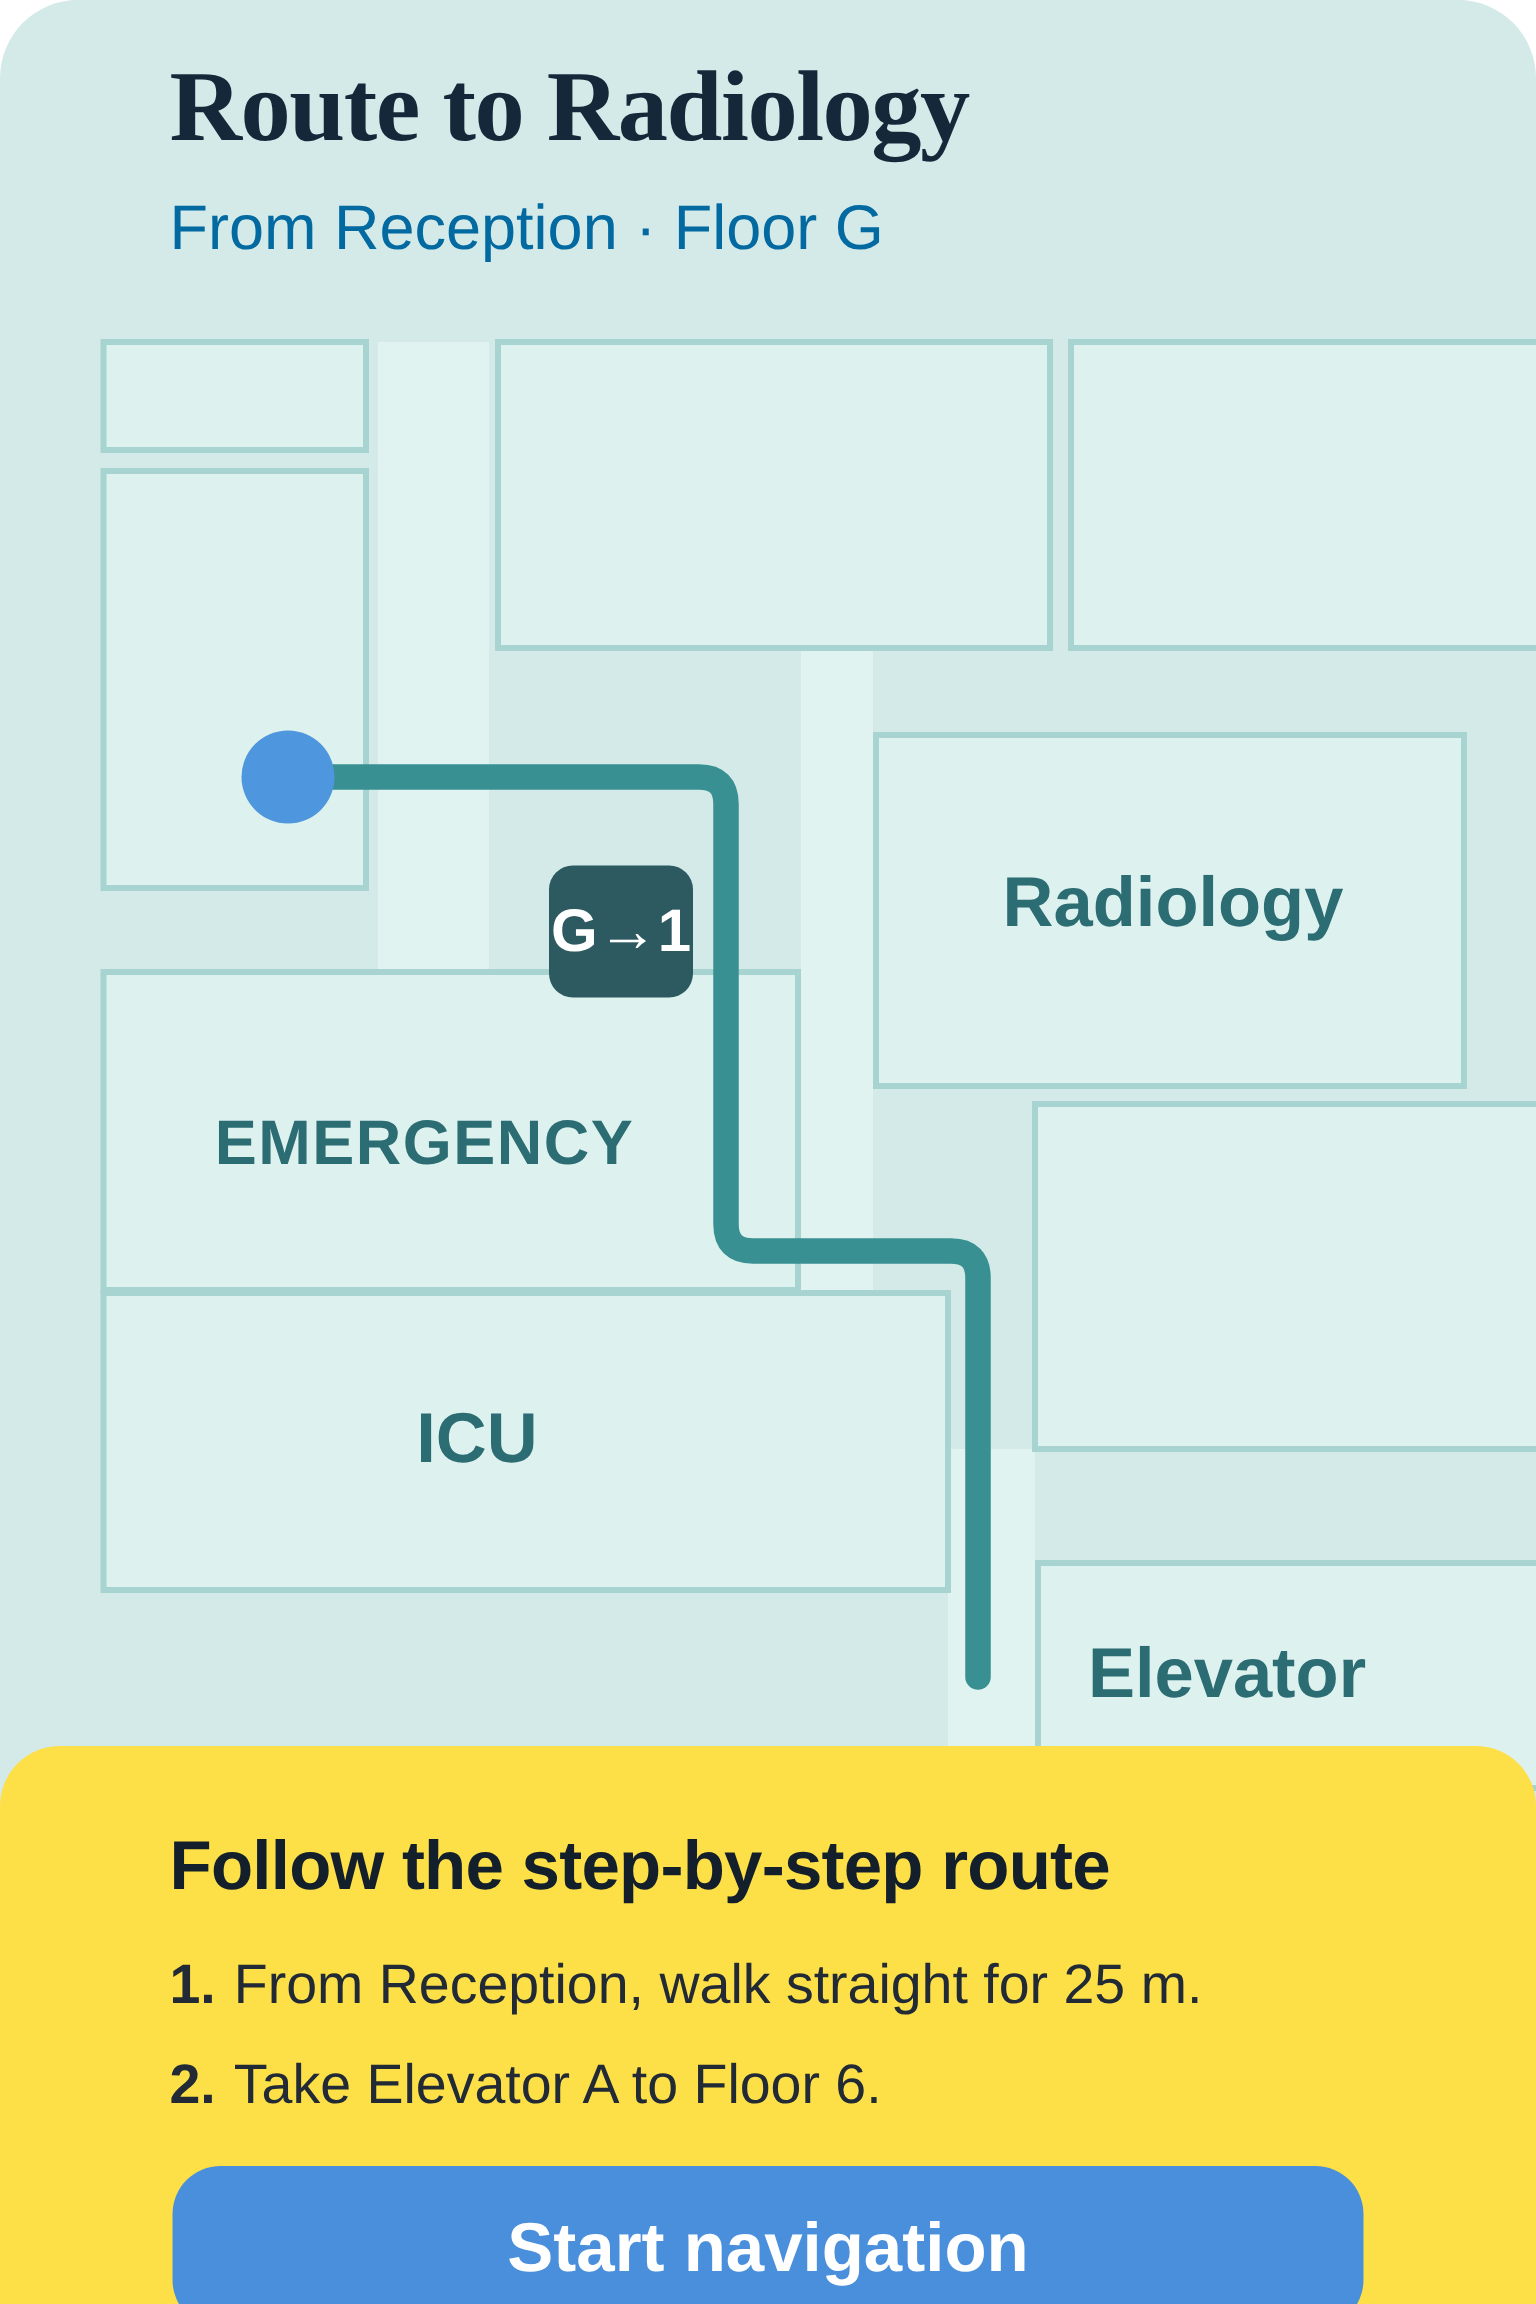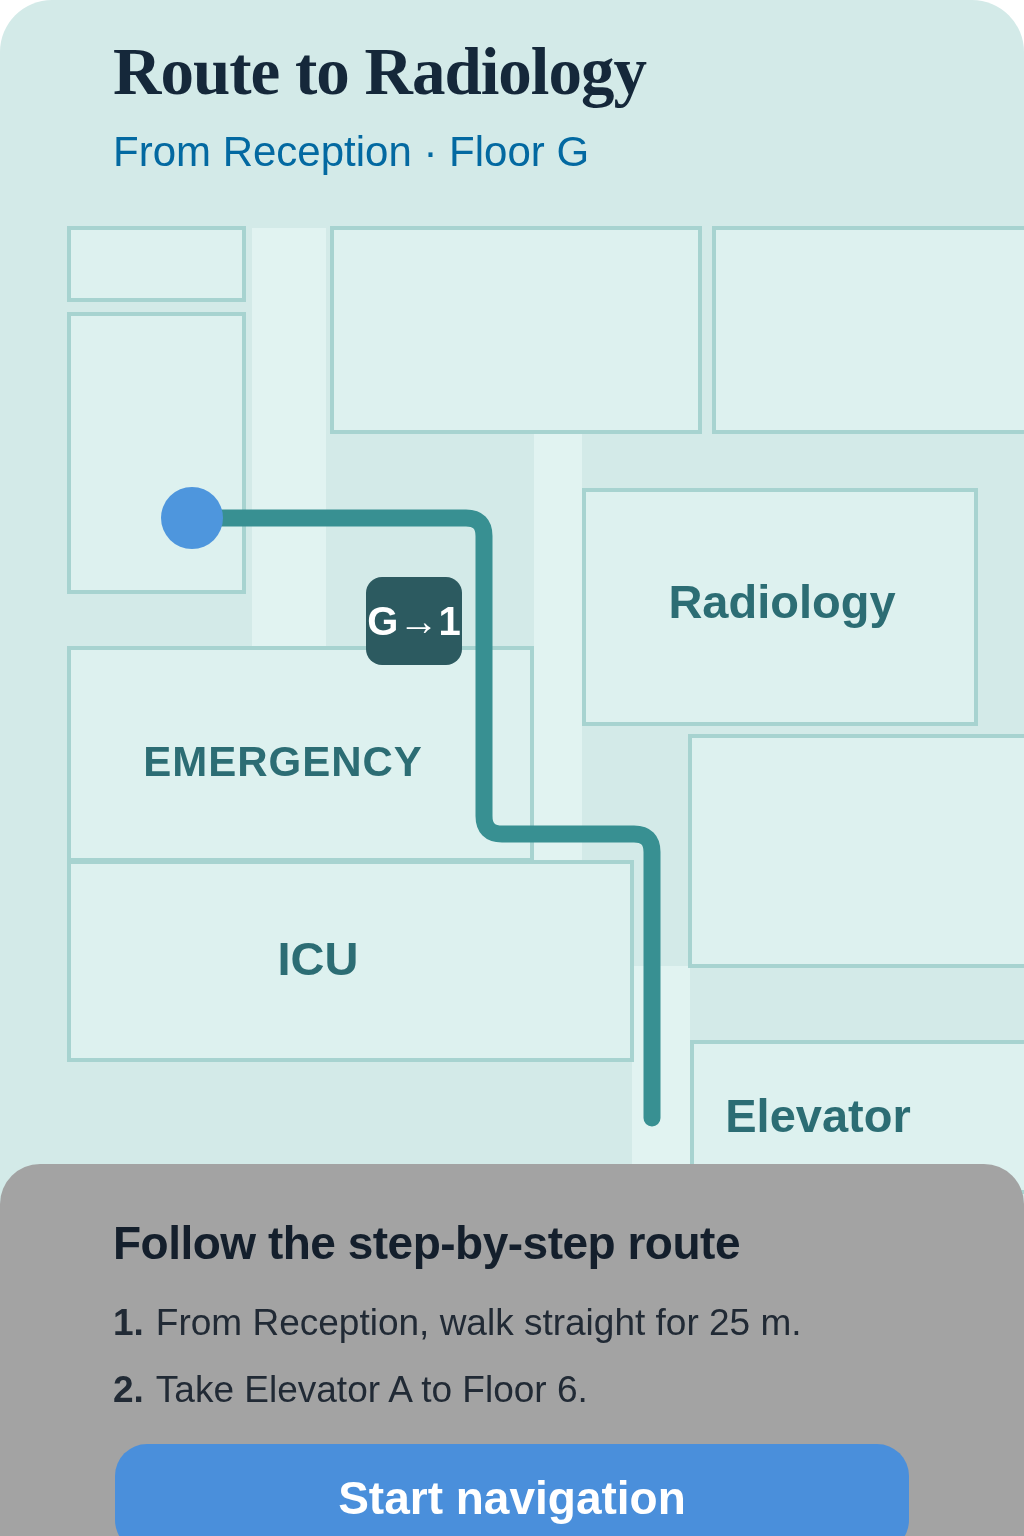--- a/index.html
+++ b/index.html
@@ -75,21 +75,21 @@
     font-size: 40px;
     font-weight: 700;
   }
   
   .sheet {
     position: absolute;
     left: 0;
     top: 1164px;
     width: 1024px;
     height: 372px;
-    background: #a3a3a3;
+    background: #fde047;
     border-radius: 40px 40px 0 0;
     z-index: 10;
     box-sizing: border-box;
     padding: 52px 60px 0 113px;
   }
   .sheet-heading {
     margin: 0;
     font-size: 46px;
     font-weight: 700;
     color: #141f2c;

